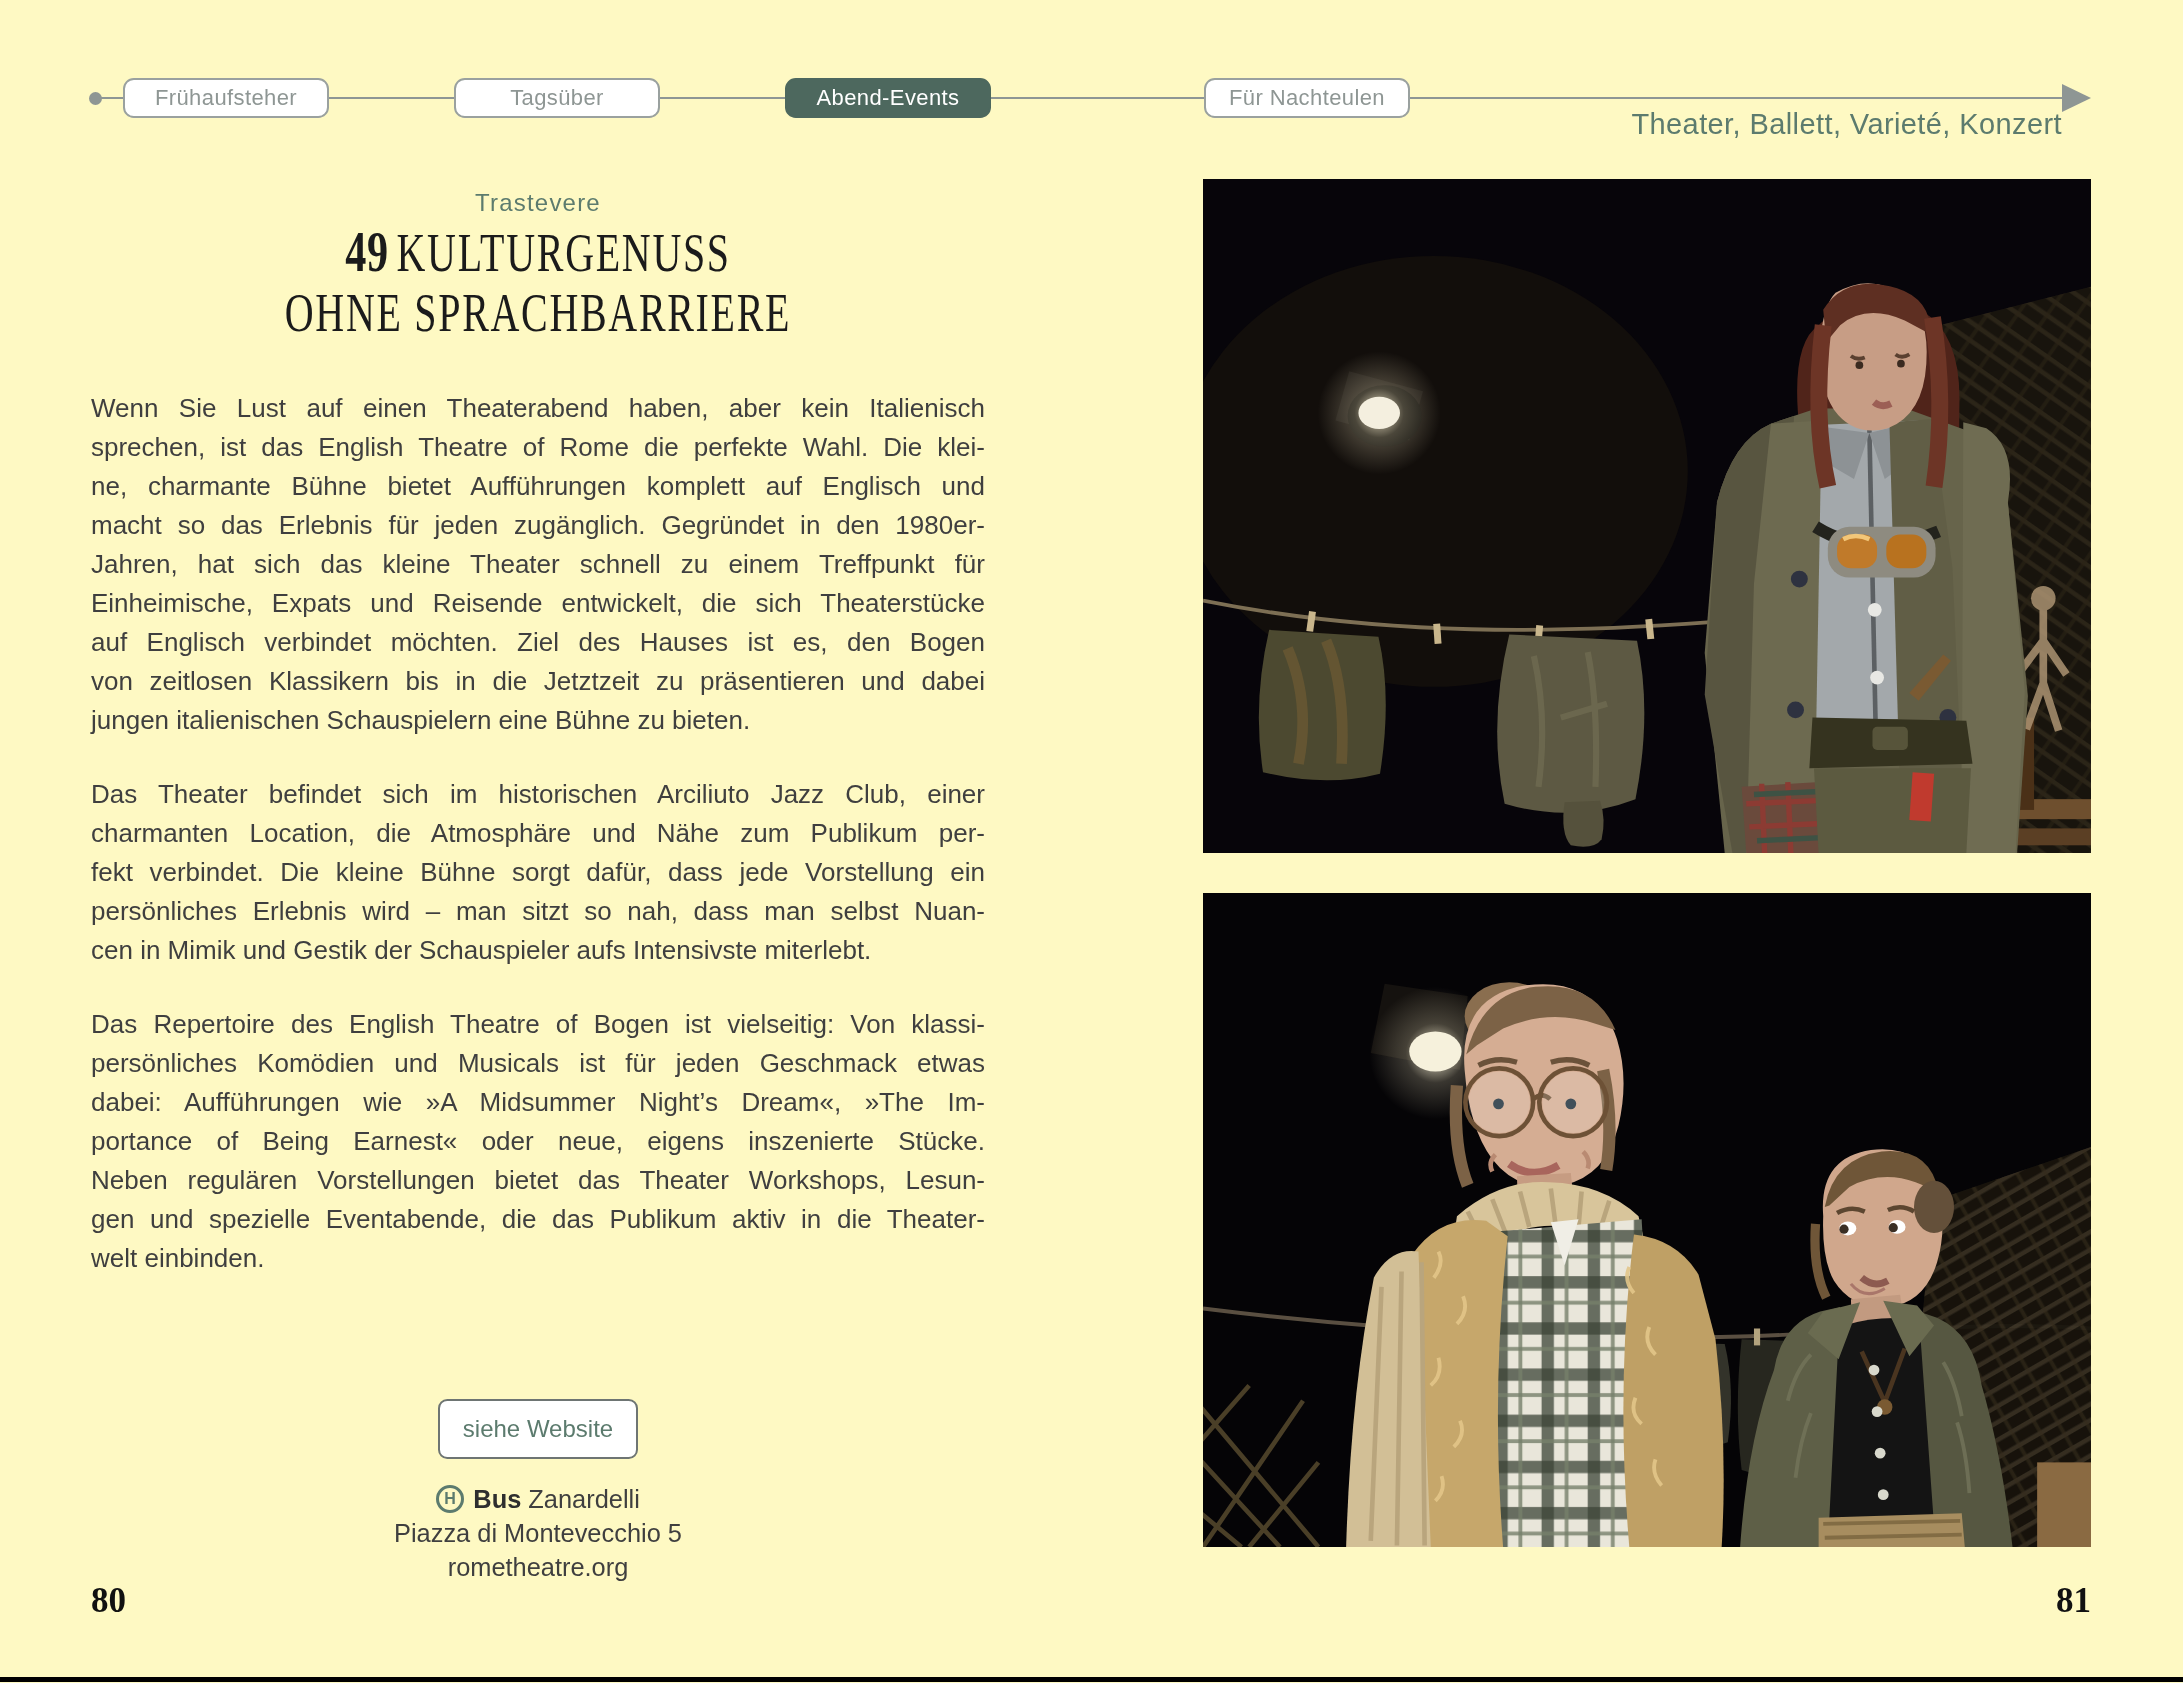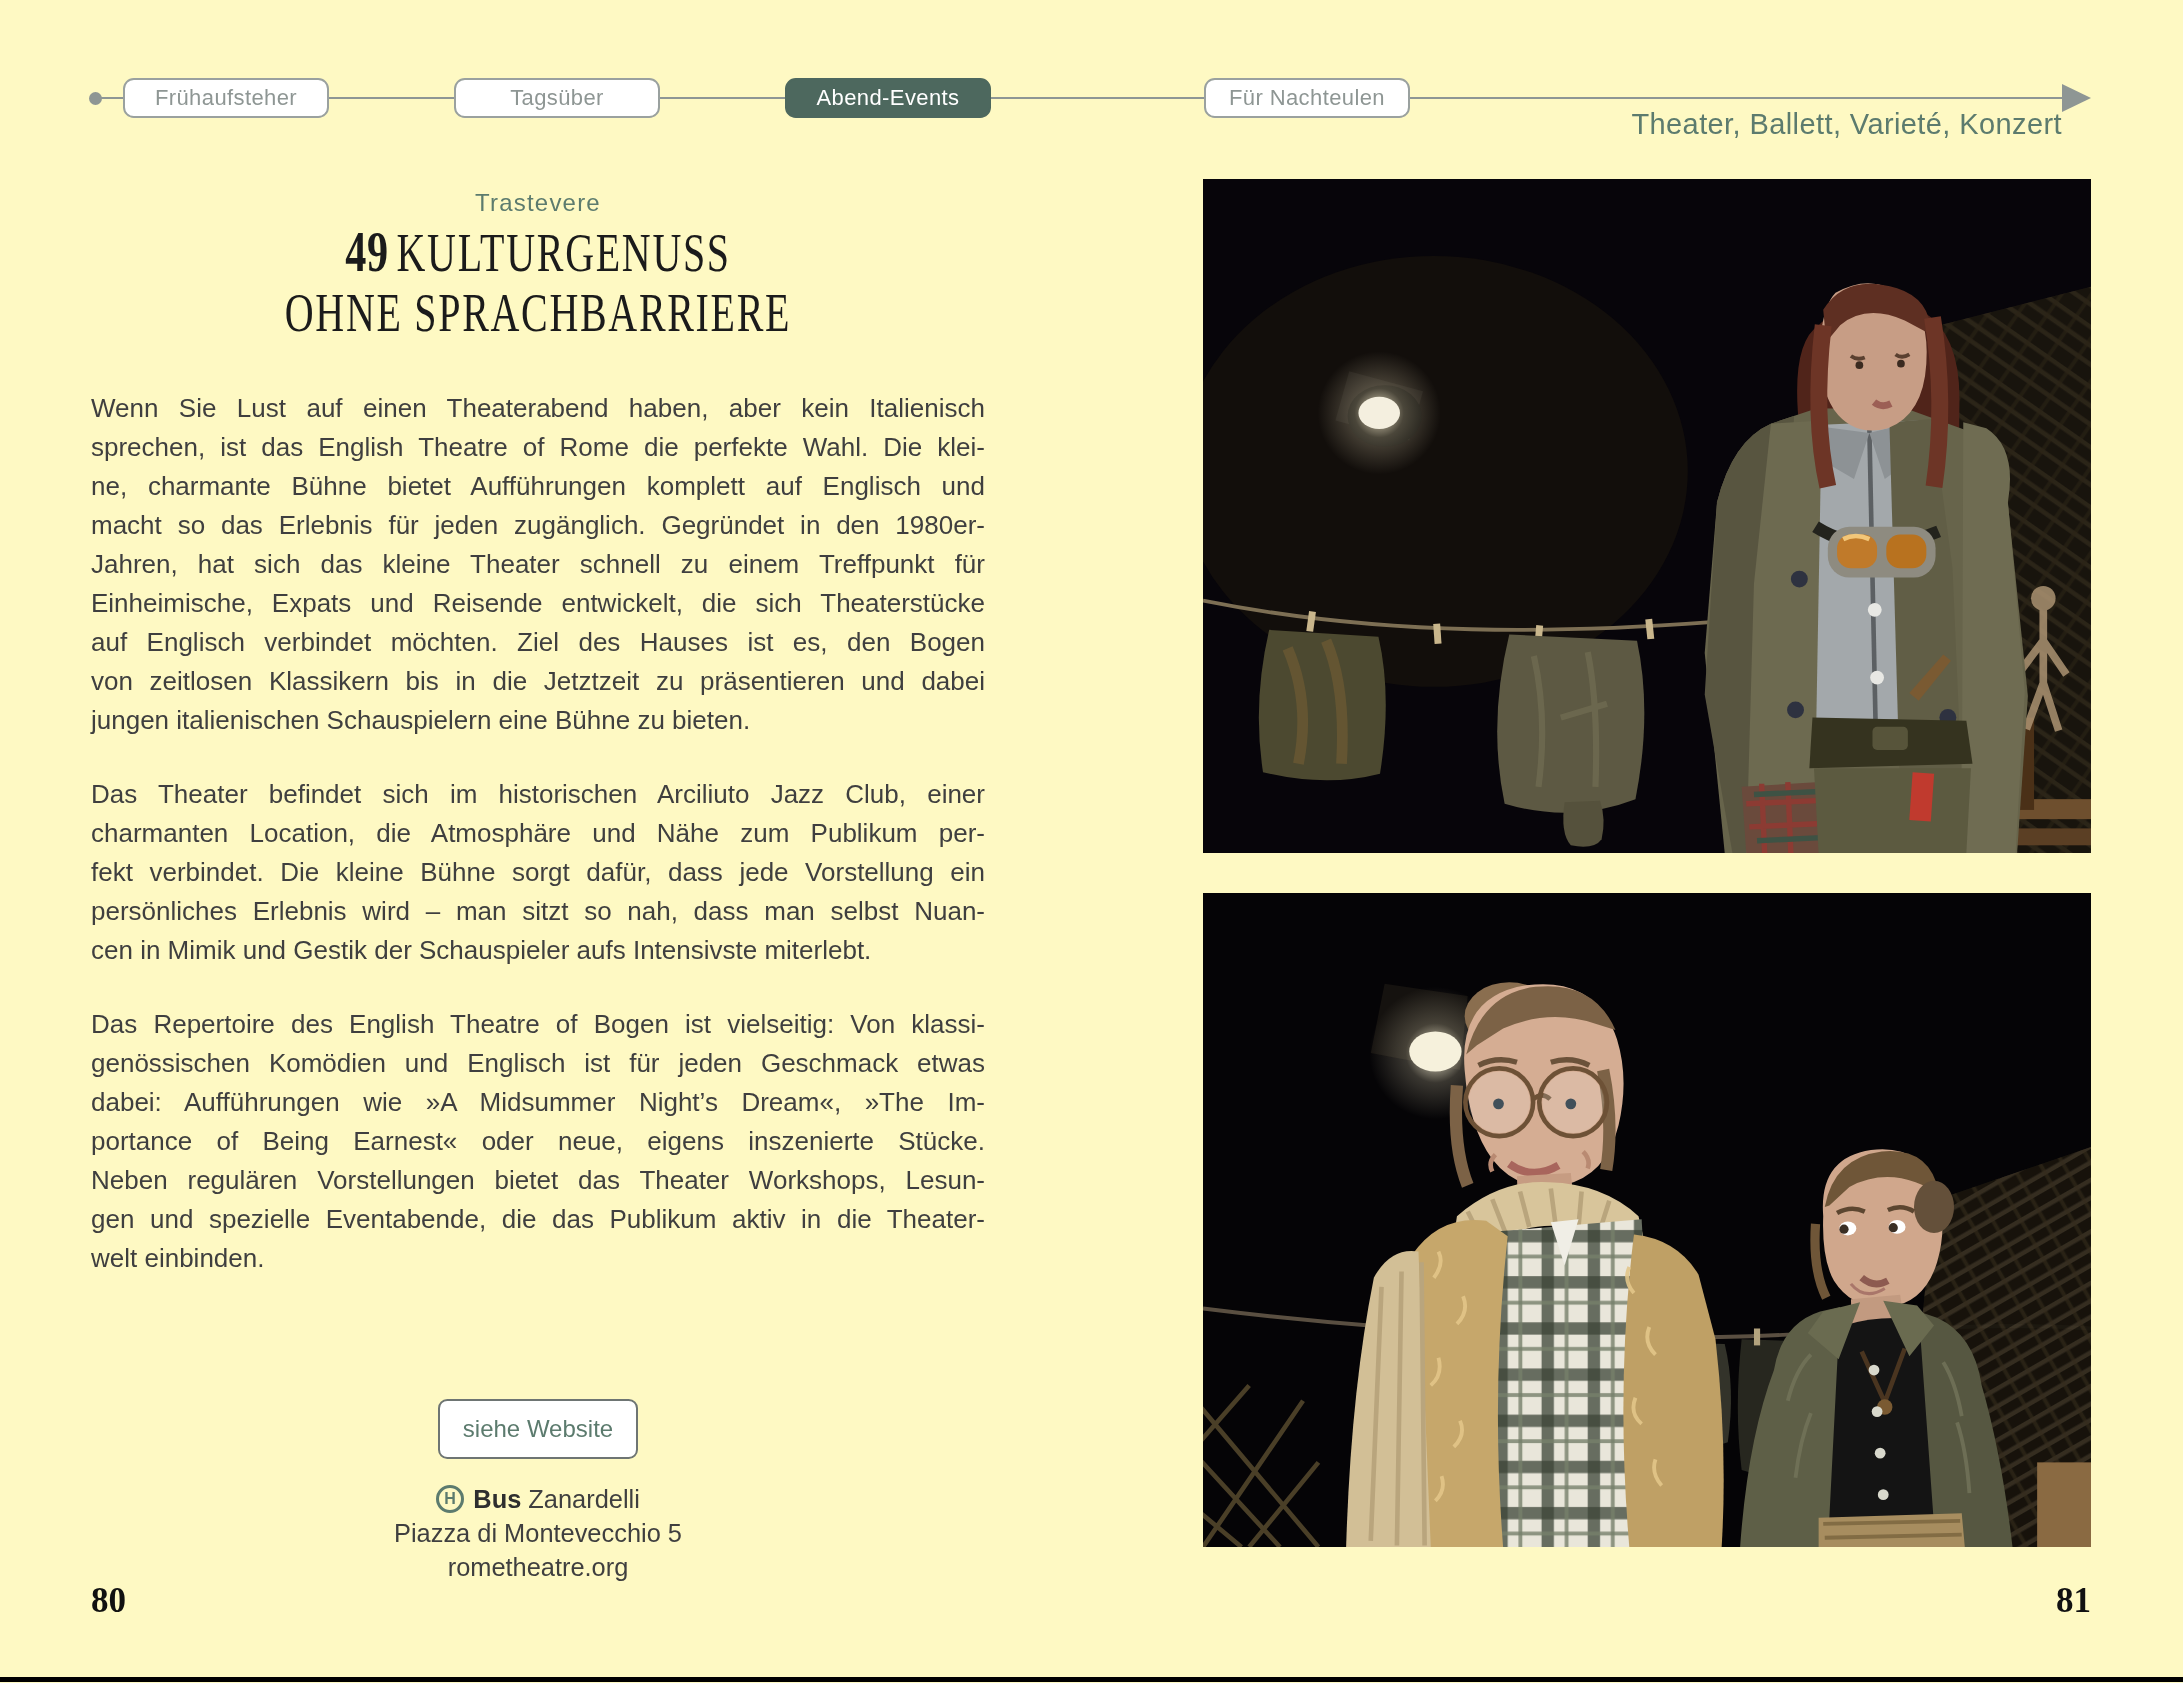--- a/index.html
+++ b/index.html
@@ -112,21 +112,21 @@
 
     <div class="line">Das Theater befindet sich im historischen Arciliuto Jazz Club, einer</div>
         <div class="line">charmanten Location, die Atmosphäre und Nähe zum Publikum per-</div>
         <div class="line">fekt verbindet. Die kleine Bühne sorgt dafür, dass jede Vorstellung ein</div>
         <div class="line">persönliches Erlebnis wird – man sitzt so nah, dass man selbst Nuan-</div>
         <div class="line">cen in Mimik und Gestik der Schauspieler aufs Intensivste miterlebt.</div>
       </div>
     <div class="para">
 
     <div class="line">Das Repertoire des English Theatre of Bogen ist vielseitig: Von klassi-</div>
-        <div class="line">genössischen Komödien und Englisch ist für jeden Geschmack etwas</div>
+        <div class="line">persönliches Komödien und Musicals ist für jeden Geschmack etwas</div>
         <div class="line">dabei: Aufführungen wie »A Midsummer Night’s Dream«, »The Im-</div>
         <div class="line">portance of Being Earnest« oder neue, eigens inszenierte Stücke.</div>
         <div class="line">Neben regulären Vorstellungen bietet das Theater Workshops, Lesun-</div>
         <div class="line">gen und spezielle Eventabende, die das Publikum aktiv in die Theater-</div>
         <div class="line">welt einbinden.</div>
       </div>
   </div>
 
   <div class="cta-row">
     <div class="cta-button">siehe Website</div>

